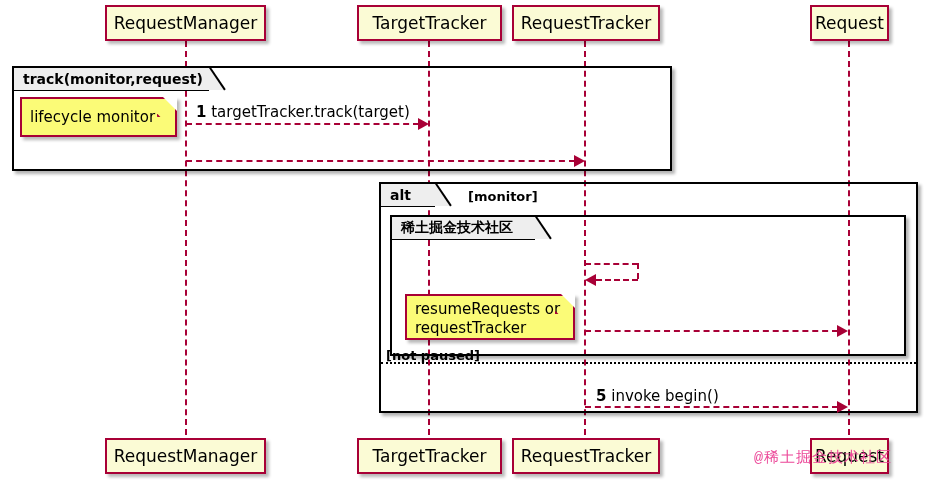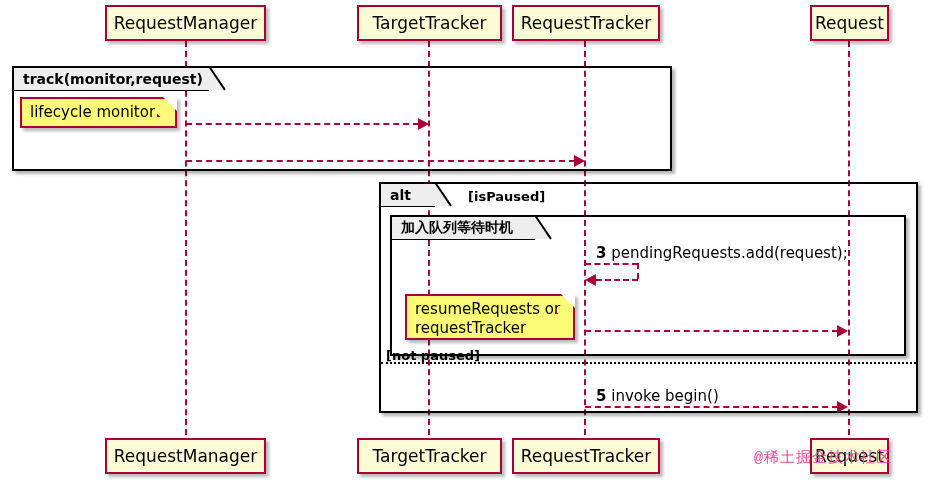--- a/index.html
+++ b/index.html
@@ -227,53 +227,53 @@
     <span>Request</span>
   </div>
 
   <div class="frame" style="left:12px; top:66px; width:660px; height:105px;"></div>
   <div class="frame-tab" style="left:14px; top:68px; width:195px;">
     <span>track(monitor,request)</span>
   </div>
   <div class="tab-border-b" style="left:14px; top:90px; width:195px;"></div>
   <div class="tab-border-diag" style="left:209px; top:68px; height:27px; transform: rotate(-34deg);"></div>
 
-  <div class="note" style="left:20px; top:97px; width:157px; height:31px; display:flex; align-items:center;">
+  <div class="note" style="left:20px; top:97px; width:157px; height:40px; display:flex; align-items:center;">
     <span>lifecycle monitor</span>
     <span class="note-fold"></span>
     <span class="note-fold-edge"></span>
   </div>
 
+  <div class="msg-label" style="left:196px; top:103px;">
+    <b>1</b>
+    <span>targetTracker.track(target)</span>
+  </div>
   <div class="msg-line" style="left:186px; top:123px; width:233px;"></div>
   <div class="msg-arrow" style="left:418px; top:118px;"></div>
 
   <div class="msg-line" style="left:186px; top:160px; width:389px;"></div>
   <div class="msg-arrow" style="left:574px; top:155px;"></div>
 
   <div class="frame" style="left:379px; top:182px; width:539px; height:231px;"></div>
   <div class="frame-tab" style="left:381px; top:184px; width:54px;">
     <span>alt</span>
   </div>
   <div class="tab-border-b" style="left:381px; top:206px; width:54px;"></div>
   <div class="tab-border-diag" style="left:435px; top:184px; height:27px; transform: rotate(-34deg);"></div>
   <div class="frame-cond" style="left:468px; top:189px;">
-    <span>[isPaused]</span>
+    <span>[monitor]</span>
   </div>
 
   <div class="frame-inner" style="left:390px; top:215px; width:516px; height:141px;"></div>
   <div class="frame-tab" style="left:392px; top:217px; width:143px;">
-    <span>加入队列等待时机</span>
+    <span>稀土掘金技术社区</span>
   </div>
   <div class="tab-border-b" style="left:392px; top:239px; width:143px;"></div>
   <div class="tab-border-diag" style="left:535px; top:217px; height:27px; transform: rotate(-34deg);"></div>
 
-  <div class="msg-label" style="left:596px; top:244px;">
-    <b>3</b>
-    <span>pendingRequests.add(request);</span>
-  </div>
   <div class="self-seg-top" style="left:585px; top:263px; width:53px;"></div>
   <div class="self-seg-right" style="left:637px; top:263px; height:16px;"></div>
   <div class="self-seg-bottom" style="left:596px; top:279px; width:42px;"></div>
   <div class="msg-arrow-left" style="left:585px; top:274px;"></div>
 
   <div class="note" style="left:405px; top:294px; width:170px; height:46px;">
     <div>resumeRequests or</div>
     <div>requestTracker</div>
     <span class="note-fold"></span>
     <span class="note-fold-edge"></span>

